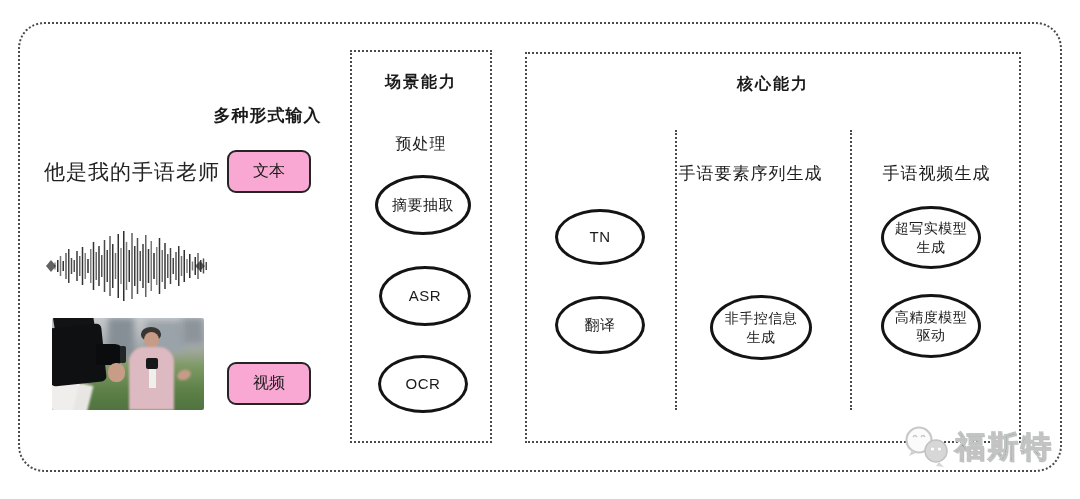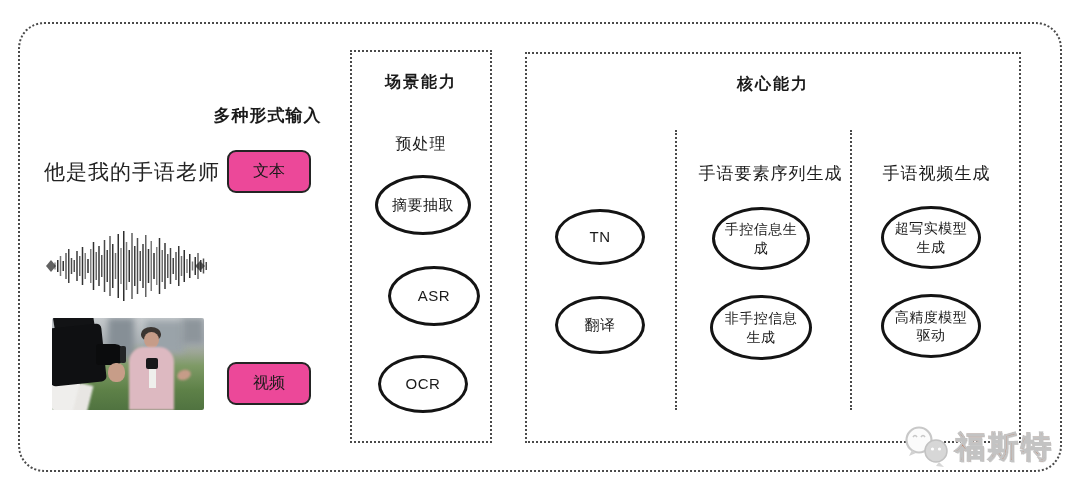--- a/index.html
+++ b/index.html
@@ -10,21 +10,21 @@
   .outer-frame{
     position:absolute;left:18px;top:22px;width:1044px;height:450px;
     border:2px dotted #4a4a4a;border-radius:26px;box-sizing:border-box;
   }
   
   .input-title{position:absolute;left:195px;top:104px;width:145px;text-align:center;
     font-size:17px;font-weight:700;letter-spacing:1px;}
   .sentence{position:absolute;left:44px;top:158px;font-size:21px;letter-spacing:1px;color:#222;}
   .io-box{position:absolute;left:227px;width:84px;height:43px;border:2px solid #242424;
     border-radius:9px;display:flex;align-items:center;justify-content:center;
-    font-size:16px;box-sizing:border-box;background:#ec4899;}
+    font-size:16px;box-sizing:border-box;background:#f9a8d4;}
   #box-text{top:150px}#box-audio{top:245px}#box-video{top:362px}
   .waveform{position:absolute;left:45px;top:228px;}
   
   .photo{position:absolute;left:52px;top:318px;width:152px;height:92px;overflow:hidden;
     border-radius:2px;background:linear-gradient(180deg,#c6cacd 0%,#aab0b4 26%,#9ba593 38%,#7e9a66 52%,#5e8148 78%,#507340 100%);}
   .photo div{position:absolute;}
   .bldg1{left:56px;top:0;width:26px;height:40px;background:#868f96;filter:blur(3px);}
   .bldg2{left:94px;top:3px;width:38px;height:32px;background:#9aa3a9;filter:blur(3px);}
   .bldg3{left:130px;top:0;width:22px;height:26px;background:#8d959b;filter:blur(3px);}
   .rep-hair{left:89px;top:9px;width:20px;height:14px;border-radius:50% 50% 42% 42%;background:#3b3531;filter:blur(.6px);}
@@ -48,21 +48,21 @@
     font-size:16px;font-weight:700;letter-spacing:2px;}
   .scene-sub{position:absolute;top:82px;left:0;width:100%;text-align:center;font-size:16px;letter-spacing:1px;}
   .col-label{position:absolute;top:108px;text-align:center;font-size:17px;letter-spacing:1px;}
   .divider{position:absolute;top:76px;height:280px;width:0;border-left:2px dotted #4a4a4a;}
   .ellipse{position:absolute;border:3px solid #141414;border-radius:50%;background:#fff;
     display:flex;align-items:center;justify-content:center;text-align:center;box-sizing:border-box;}
   .ellipse span{display:block;width:82px;font-size:14px;line-height:1.3;letter-spacing:.5px;}
   .ellipse.single span{width:auto;font-size:15px;}
   
   .watermark{position:absolute;left:903px;top:423px;display:flex;align-items:center;z-index:5;}
-  .wm-text{font-size:30px;font-weight:700;letter-spacing:3px;color:#c2410c;
+  .wm-text{font-size:30px;font-weight:700;letter-spacing:3px;color:#0f766e;
     -webkit-text-stroke:1px #c3c3c3;text-shadow:1px 1px 0 #cfcfcf,-1px -1px 0 #fafafa;}
 </style>
 </head>
 <body>
 
 <div class="canvas">
 
   <div class="outer-frame"></div>
 
   <div class="input-title">多种形式输入</div>
@@ -154,47 +154,44 @@
   <div class="io-box" id="box-video">
     <span>视频</span>
   </div>
 
   <div class="cap-box scene-box">
     <div class="box-title">场景能力</div>
     <div class="scene-sub">预处理</div>
     <div class="ellipse single" style="left:23px;top:123px;width:96px;height:60px;">
       <span>摘要抽取</span>
     </div>
-    <div class="ellipse single" style="left:36px;top:214px;width:92px;height:60px;">
+    <div class="ellipse single" style="left:27px;top:214px;width:92px;height:60px;">
       <span>ASR</span>
     </div>
     <div class="ellipse single" style="left:26px;top:303px;width:90px;height:58px;">
       <span>OCR</span>
     </div>
   </div>
 
   <div class="cap-box core-box">
     <div class="box-title">核心能力</div>
 
     <div class="divider" style="left:148px;"></div>
     <div class="divider" style="left:323px;"></div>
 
-    <div class="col-label" style="left:156px;width:175px;">手语要素序列生成</div>
+    <div class="col-label" style="left:136px;width:175px;">手语要素序列生成</div>
     <div class="col-label" style="left:323px;width:173px;">手语视频生成</div>
 
     <div class="ellipse single" style="left:28px;top:155px;width:90px;height:56px;">
       <span>TN</span>
     </div>
     <div class="ellipse single" style="left:28px;top:242px;width:90px;height:58px;">
       <span>翻译</span>
     </div>
 
-    <div class="ellipse" style="left:185px;top:153px;width:98px;height:63px;">
-      <span>手控信息生成</span>
-    </div>
     <div class="ellipse" style="left:183px;top:241px;width:102px;height:65px;">
       <span>非手控信息生成</span>
     </div>
 
     <div class="ellipse" style="left:354px;top:152px;width:100px;height:63px;">
       <span>超写实模型生成</span>
     </div>
     <div class="ellipse" style="left:354px;top:240px;width:100px;height:64px;">
       <span>高精度模型驱动</span>
     </div>

